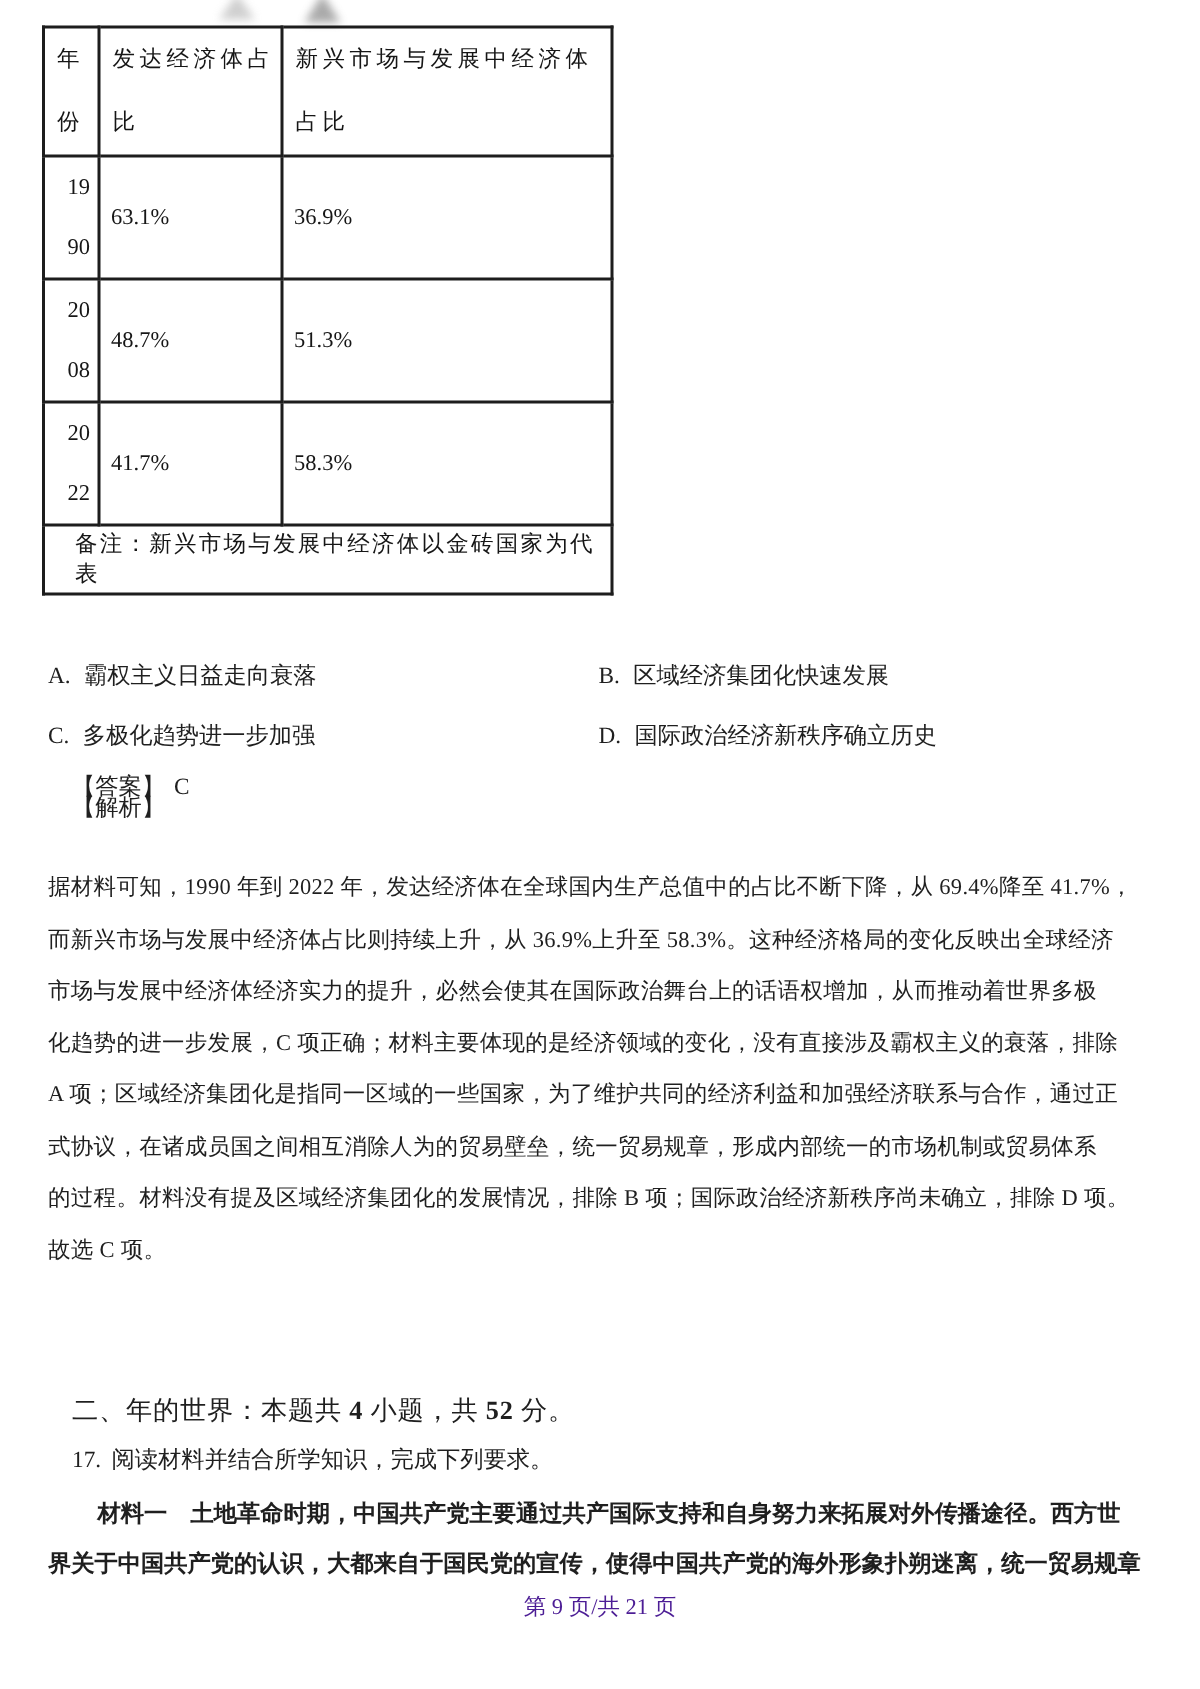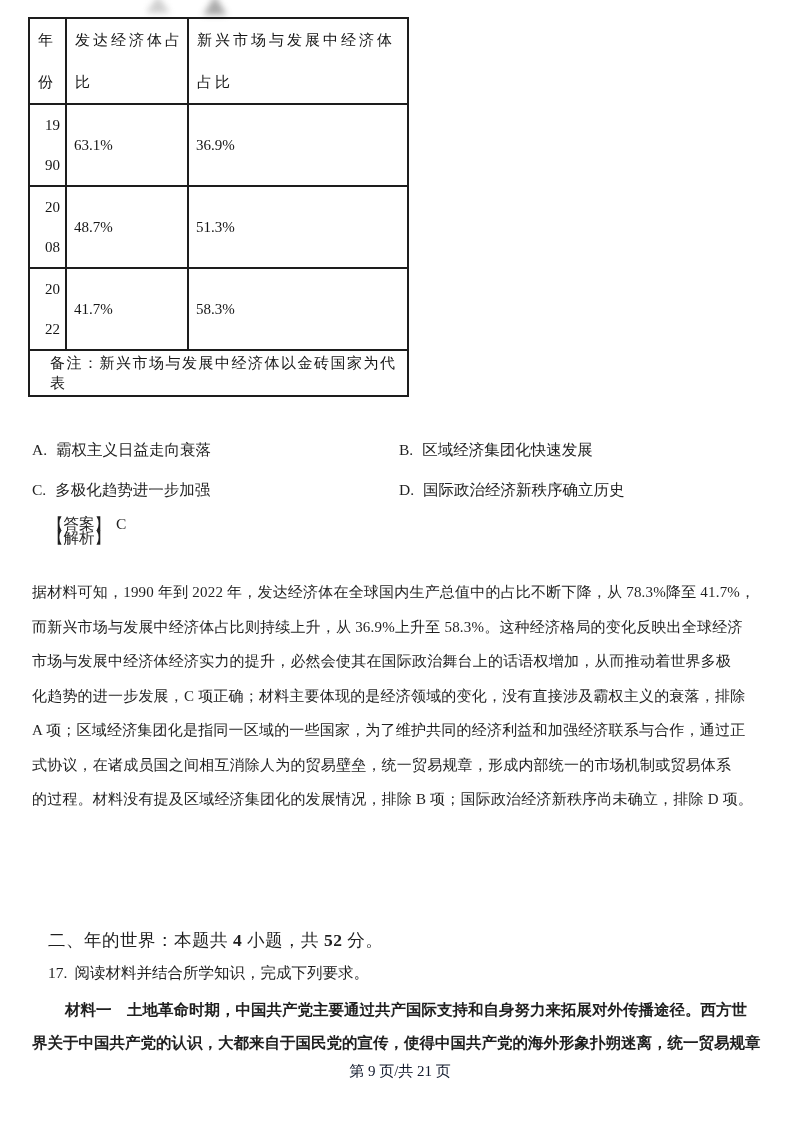--- a/index.html
+++ b/index.html
@@ -54,21 +54,21 @@
   .section-head b { font-weight:bold; }
 
   .q17 { top:963px; }
   .qnum { margin-right:7px; }
 
   .material { position:absolute; left:32px; top:993px; width:740px;font-weight:bold; }
   .mat-line { height:33px; line-height:33px; white-space:nowrap; overflow:hidden; font-size:15.5px; }
   .mat-line:first-child { text-indent:33px; }
 
   .footer { position:absolute; left:0; top:1062px; width:100%; text-align:center;
-            font-size:15px; color:#0f172a; }
+            font-size:15px; color:#4c1d95; }
 </style>
 </head>
 <body>
 
 <div class="page">
 
   <div class="artifact a1"></div>
   <div class="artifact a2"></div>
 
   <table class="stats-table">
@@ -130,27 +130,28 @@
     </div>
   </div>
 
   <div class="line answer-line">
     <span>【答案】</span><span class="ans-val">C</span>
   </div>
 
   <div class="line jiexi-line">【解析】</div>
 
   <div class="explain">
-    <div class="exp-line">据材料可知，1990 年到 2022 年，发达经济体在全球国内生产总值中的占比不断下降，从 78.3%降至 41.7%，</div>
+    <div class="exp-line">据材料可知，1990 年到 2022 年，发达经济体在全球国内生产总值中的占比不断下降，从 69.4%降至 41.7%，</div>
     <div class="exp-line">而新兴市场与发展中经济体占比则持续上升，从 36.9%上升至 58.3%。这种经济格局的变化反映出全球经济</div>
     <div class="exp-line">市场与发展中经济体经济实力的提升，必然会使其在国际政治舞台上的话语权增加，从而推动着世界多极</div>
     <div class="exp-line">化趋势的进一步发展，C 项正确；材料主要体现的是经济领域的变化，没有直接涉及霸权主义的衰落，排除</div>
     <div class="exp-line">A 项；区域经济集团化是指同一区域的一些国家，为了维护共同的经济利益和加强经济联系与合作，通过正</div>
     <div class="exp-line">式协议，在诸成员国之间相互消除人为的贸易壁垒，统一贸易规章，形成内部统一的市场机制或贸易体系</div>
     <div class="exp-line">的过程。材料没有提及区域经济集团化的发展情况，排除 B 项；国际政治经济新秩序尚未确立，排除 D 项。</div>
+    <div class="exp-line">故选 C 项。</div>
   </div>
 
   <div class="line section-head">
     <span>二、年的世界：本题共 </span><b>4</b><span> 小题，共 </span><b>52</b><span> 分。</span>
   </div>
 
   <div class="line q17">
     <span class="qnum">17.</span><span>阅读材料并结合所学知识，完成下列要求。</span>
   </div>
 

